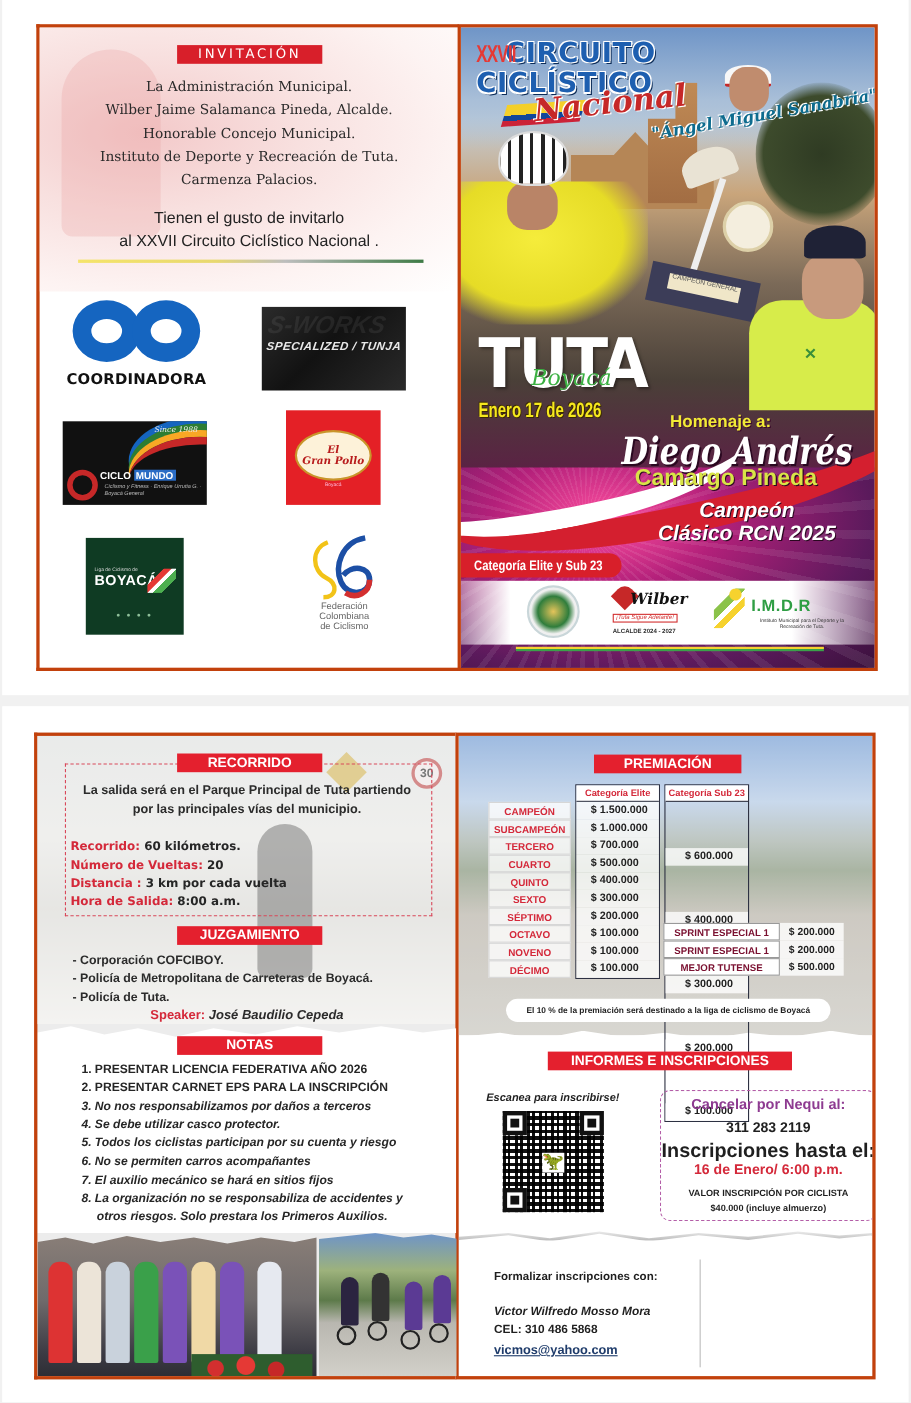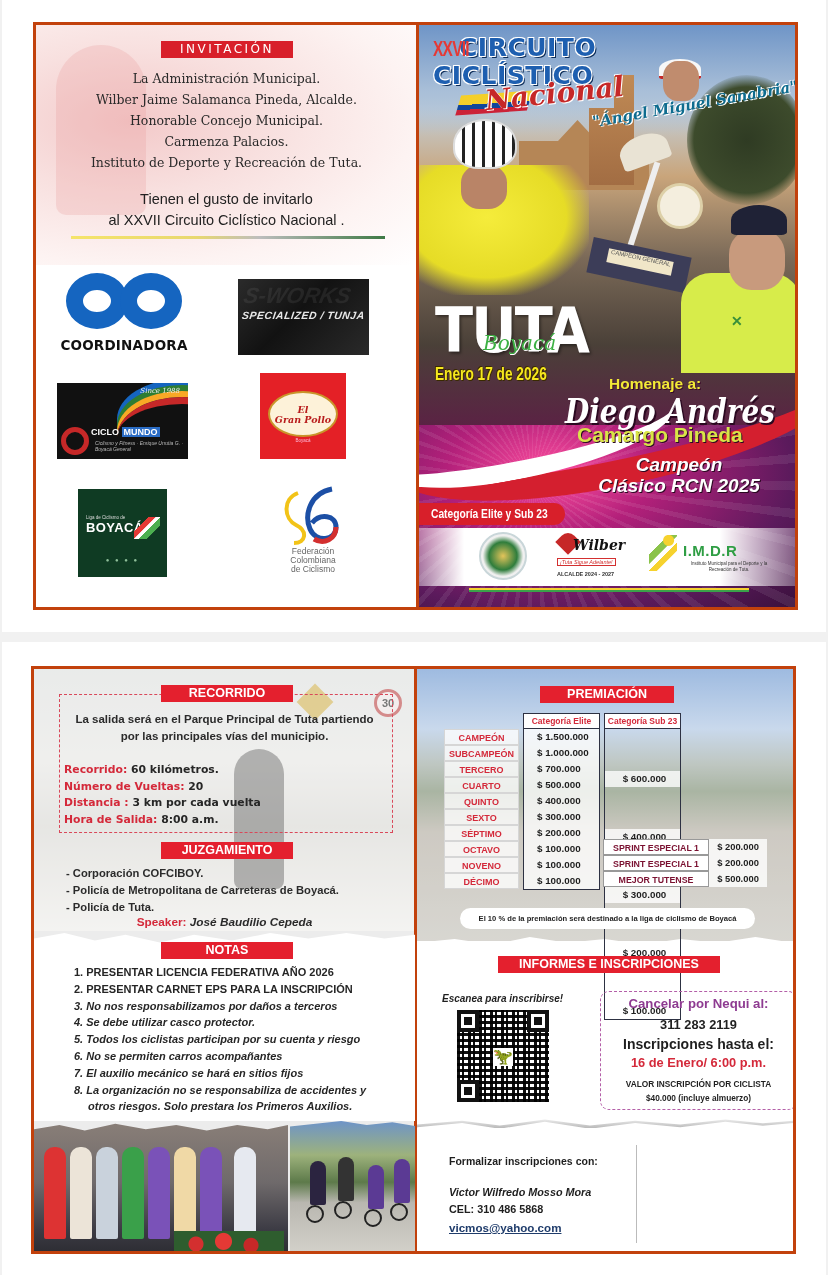--- a/index.html
+++ b/index.html
@@ -230,21 +230,21 @@
   .qr { position: absolute; left: 40px; top: 341px; width: 92px; height: 92px; z-index: 3;
     background: repeating-linear-gradient(90deg, #111 0 3px, #fff 3px 5px, #111 5px 7px, #fff 7px 11px),
       repeating-linear-gradient(0deg, #111 0 3px, #fff 3px 6px); background-blend-mode: multiply; }
   .qr-finder { position: absolute; width: 22px; height: 22px; border: 4px solid #111; background: #fff; }
   .qr-finder::after { content: ""; position: absolute; left: 3px; top: 3px; width: 8px; height: 8px; background: #111; }
   .qr-dino { position: absolute; left: 36px; top: 38px; width: 20px; height: 18px; background: #fff; color: #111; font-size: 16px; line-height: 18px; text-align: center; }
 
   .nequi-box { position: absolute; left: 183px; top: 322px; width: 197px; height: 119px; border: 1.5px dashed #b45fa8; border-radius: 9px; z-index: 3; text-align: center; }
   .nequi-title { position: absolute; left: 0; top: 4px; width: 100%; color: #8e3b91; font-weight: bold; font-size: 13.2px; }
   .nequi-phone { position: absolute; left: 0; top: 25px; width: 100%; color: #1f1f1f; font-weight: bold; font-size: 12.8px; }
-  .deadline-label { position: absolute; left: 0; top: 44px; width: 100%; color: #1f1f1f; font-weight: bold; font-size: 14px; }
+  .deadline-label { position: absolute; left: 0; top: 44px; width: 100%; color: #1f1f1f; font-weight: bold; font-size: 18px; }
   .deadline { position: absolute; left: 0; top: 63px; width: 100%; color: #d4293a; font-weight: bold; font-size: 12.8px; }
   .fee-label { position: absolute; left: 0; top: 87px; width: 100%; color: #1f1f1f; font-weight: bold; font-size: 8.3px; }
   .fee-value { position: absolute; left: 0; top: 101px; width: 100%; color: #1f1f1f; font-weight: bold; font-size: 8.3px; }
 
   .torn-gray { position: absolute; left: 0; top: 447px; width: 100%; height: 141px; background: #fff; z-index: 4;
     clip-path: polygon(0 8%, 12% 5%, 22% 9%, 34% 4%, 46% 9%, 58% 5%, 70% 8%, 82% 4%, 92% 7%, 100% 5%, 100% 100%, 0 100%); box-shadow: 0 -2px 3px #777; }
   .torn-line { position: absolute; left: 0; top: 447px; width: 100%; height: 12px; z-index: 3;
     background: linear-gradient(180deg, rgba(0,0,0,0) 0%, rgba(80,80,80,0.4) 100%);
     clip-path: polygon(0 70%, 12% 40%, 22% 80%, 34% 30%, 46% 80%, 58% 40%, 70% 70%, 82% 30%, 92% 60%, 100% 40%, 100% 100%, 0 100%); }
   .formalizar { position: absolute; left: 32px; top: 486px; z-index: 5; font-weight: bold; font-size: 10.5px; color: #1f1f1f; }
@@ -264,22 +264,22 @@
 
 <div class="sheet sheet-1">
 
   <div class="panel p1-left">
     <div class="invite-bg"></div>
     <div class="invite-title">INVITACIÓN</div>
     <div class="invite-lines">
       <div>La Administración Municipal.</div>
       <div>Wilber Jaime Salamanca Pineda, Alcalde.</div>
       <div>Honorable Concejo Municipal.</div>
+      <div>Instituto de Deporte y Recreación de Tuta.</div>
       <div>Carmenza Palacios.</div>
-      <div>Instituto de Deporte y Recreación de Tuta.</div>
     </div>
     <div class="invite-cta">
       <div>Tienen el gusto de invitarlo</div>
       <div>al  XXVII Circuito Ciclístico  Nacional .</div>
     </div>
     <div class="invite-rule"></div>
 
     <div class="logo logo-coord">
       <div class="coord-rings">
         <div class="coord-ring a"></div>

